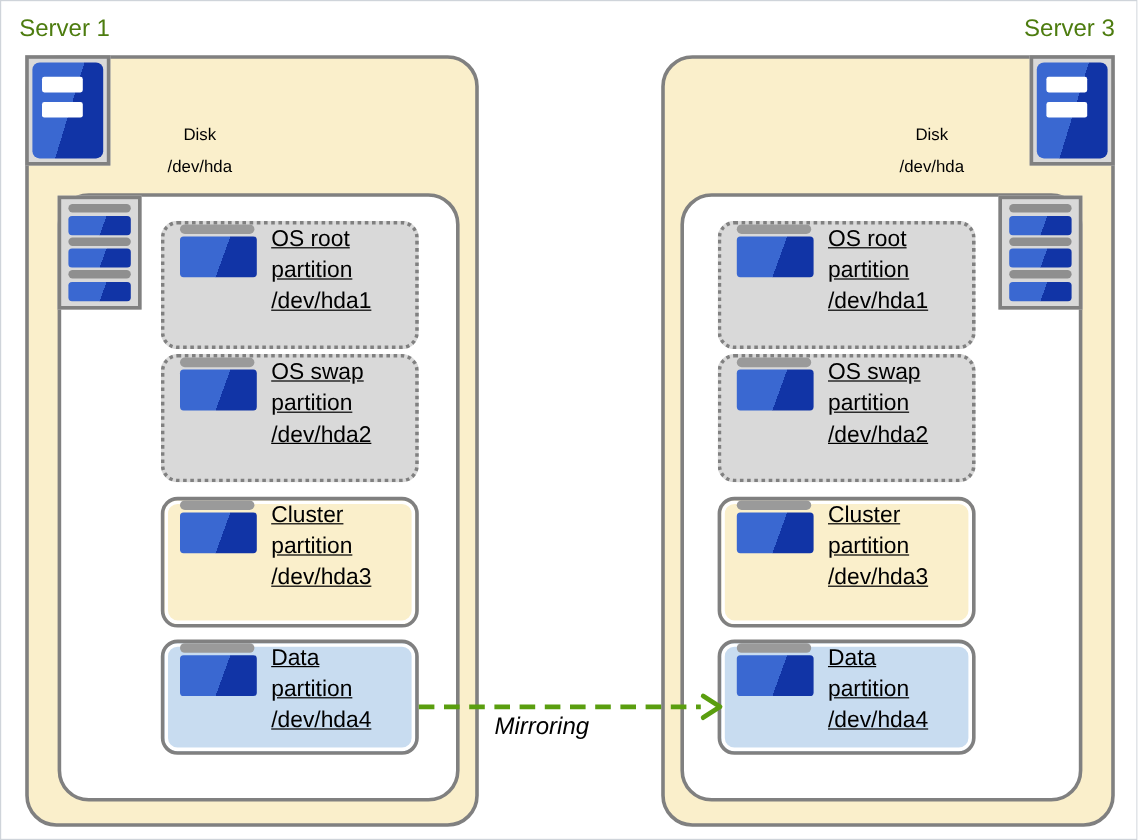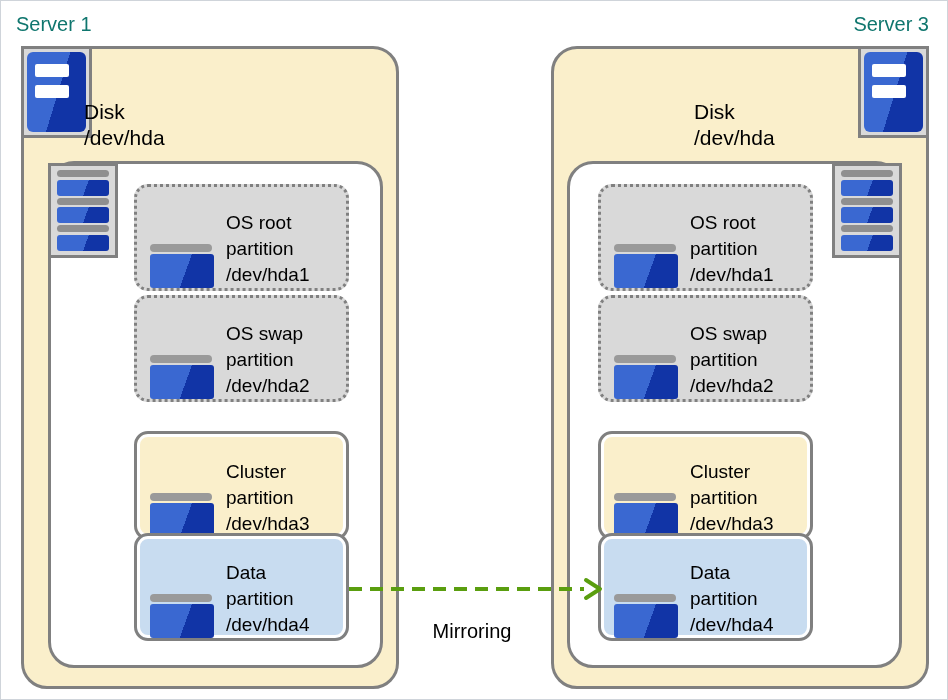--- a/index.html
+++ b/index.html
@@ -1,76 +1,76 @@
 <!DOCTYPE html>
 <html><head>
 <meta charset="utf-8">
 <style>
   html,body{margin:0;padding:0;background:#ffffff;font-family:"Liberation Sans",sans-serif;color:#000;}
   .canvas{position:relative;width:948px;height:700px;background:#ffffff;border:1px solid #cfd4da;box-sizing:border-box;overflow:hidden;}
 
-  .server-label{position:absolute;top:11px;font-size:20px;line-height:24px;color:#0f766e;}
+  .server-label{position:absolute;top:11px;font-size:20px;line-height:24px;color:#4d7c0f;}
   .server-label.s1{left:15px;}
   .server-label.s2{right:18px;text-align:right;}
 
   .server-box{position:absolute;top:45px;width:378px;height:643px;background:#faefcb;
     border:3px solid #808080;border-radius:26px;box-sizing:border-box;}
   .server-box.s1{left:20px;}
   .server-box.s2{left:550px;}
 
   
   .server-icon{position:absolute;width:71px;height:92px;background:#d9d9d9;border:3px solid #808080;box-sizing:border-box;}
   .server-icon.tl{left:-3px;top:-3px;}
   .server-icon.tr{right:-3px;top:-3px;}
   .tower{position:absolute;left:3px;top:3px;right:3px;bottom:3px;border-radius:6px;
     background:linear-gradient(107deg,#3a68d1 52%,#1134a6 52%);}
   .tower .wbar{position:absolute;left:8px;width:34px;height:13px;background:#ffffff;border-radius:2px;}
   .tower .wbar.b1{top:12px;}
   .tower .wbar.b2{top:33px;}
 
-  .disk-label{position:absolute;top:50px;width:165px;font-size:21px;line-height:26px;}
+  .disk-label{position:absolute;top:50px;width:165px;text-align:center;font-size:14px;line-height:26px;}
   .disk-label.s1{left:60px;}
   .disk-label.s2{left:140px;}
 
   .disk-box{position:absolute;top:112px;width:335px;height:507px;background:#ffffff;
     border:3px solid #808080;border-radius:26px;box-sizing:border-box;}
   .disk-box.s1{left:24px;}
   .disk-box.s2{left:13px;}
 
   
   .diskstack-icon{position:absolute;top:114px;width:70px;height:95px;background:#d9d9d9;
     border:3px solid #808080;box-sizing:border-box;display:flex;flex-direction:column;
     justify-content:space-evenly;padding:2px 6px;overflow:hidden;}
   .diskstack-icon.left{left:24px;}
   .diskstack-icon.right{left:278px;}
   .diskstack-icon .gcap{height:7px;background:#8f8f8f;border-radius:4px;}
   .diskstack-icon .bbar{height:16px;border-radius:3px;background:linear-gradient(110deg,#3a68d1 55%,#1134a6 55%);}
 
   
   .partition{position:absolute;width:215px;box-sizing:border-box;border-radius:14px;
-    display:flex;align-items:flex-end;gap:12px;padding-left:13px;}
+    display:flex;align-items:flex-start;gap:12px;padding-left:13px;text-decoration:underline;}
   .srv1 .partition{left:110px;}
   .srv2 .partition{left:44px;}
   .partition.p1{top:135px;height:107px;}
   .partition.p2{top:246px;height:107px;}
-  .partition.p3{top:365px;height:109px;margin-top:17px;}
-  .partition.p4{top:484px;height:108px;}
+  .partition.p3{top:365px;height:109px;}
+  .partition.p4{top:484px;height:96px;}
   .partition.os{background:#d9d9d9;border:3px dotted #808080;}
   .partition.cluster{background:#faefcb;border:3px solid #808080;box-shadow:inset 0 0 0 3px #ffffff;}
   .partition.data{background:#c8dcf0;border:3px solid #808080;box-shadow:inset 0 0 0 3px #ffffff;}
 
   .part-icon{width:64px;flex:0 0 64px;}
   .part-icon .cap{width:62px;height:8px;background:#9a9a9a;border-radius:4px;margin-bottom:2px;}
   .part-icon .blue{width:64px;height:34px;border-radius:3px;background:linear-gradient(110deg,#3a68d1 55%,#1134a6 55%);}
   .part-text{font-size:19px;line-height:26px;white-space:nowrap;}
 
   
   .mirror-arrow{position:absolute;left:345px;top:575px;z-index:10;}
-  .mirror-label{position:absolute;left:411px;top:618px;width:120px;text-align:center;
-    font-size:20px;line-height:25px;z-index:10;}
+  .mirror-label{position:absolute;left:411px;top:593px;width:120px;
+    font-size:20px;line-height:25px;z-index:10;font-style:italic;}
 </style>
 </head>
 <body>
 
 <div class="canvas">
 
   <div class="server-label s1">Server 1</div>
   <div class="server-label s2">Server 3</div>
 
   <div class="server-box s1 srv1">

